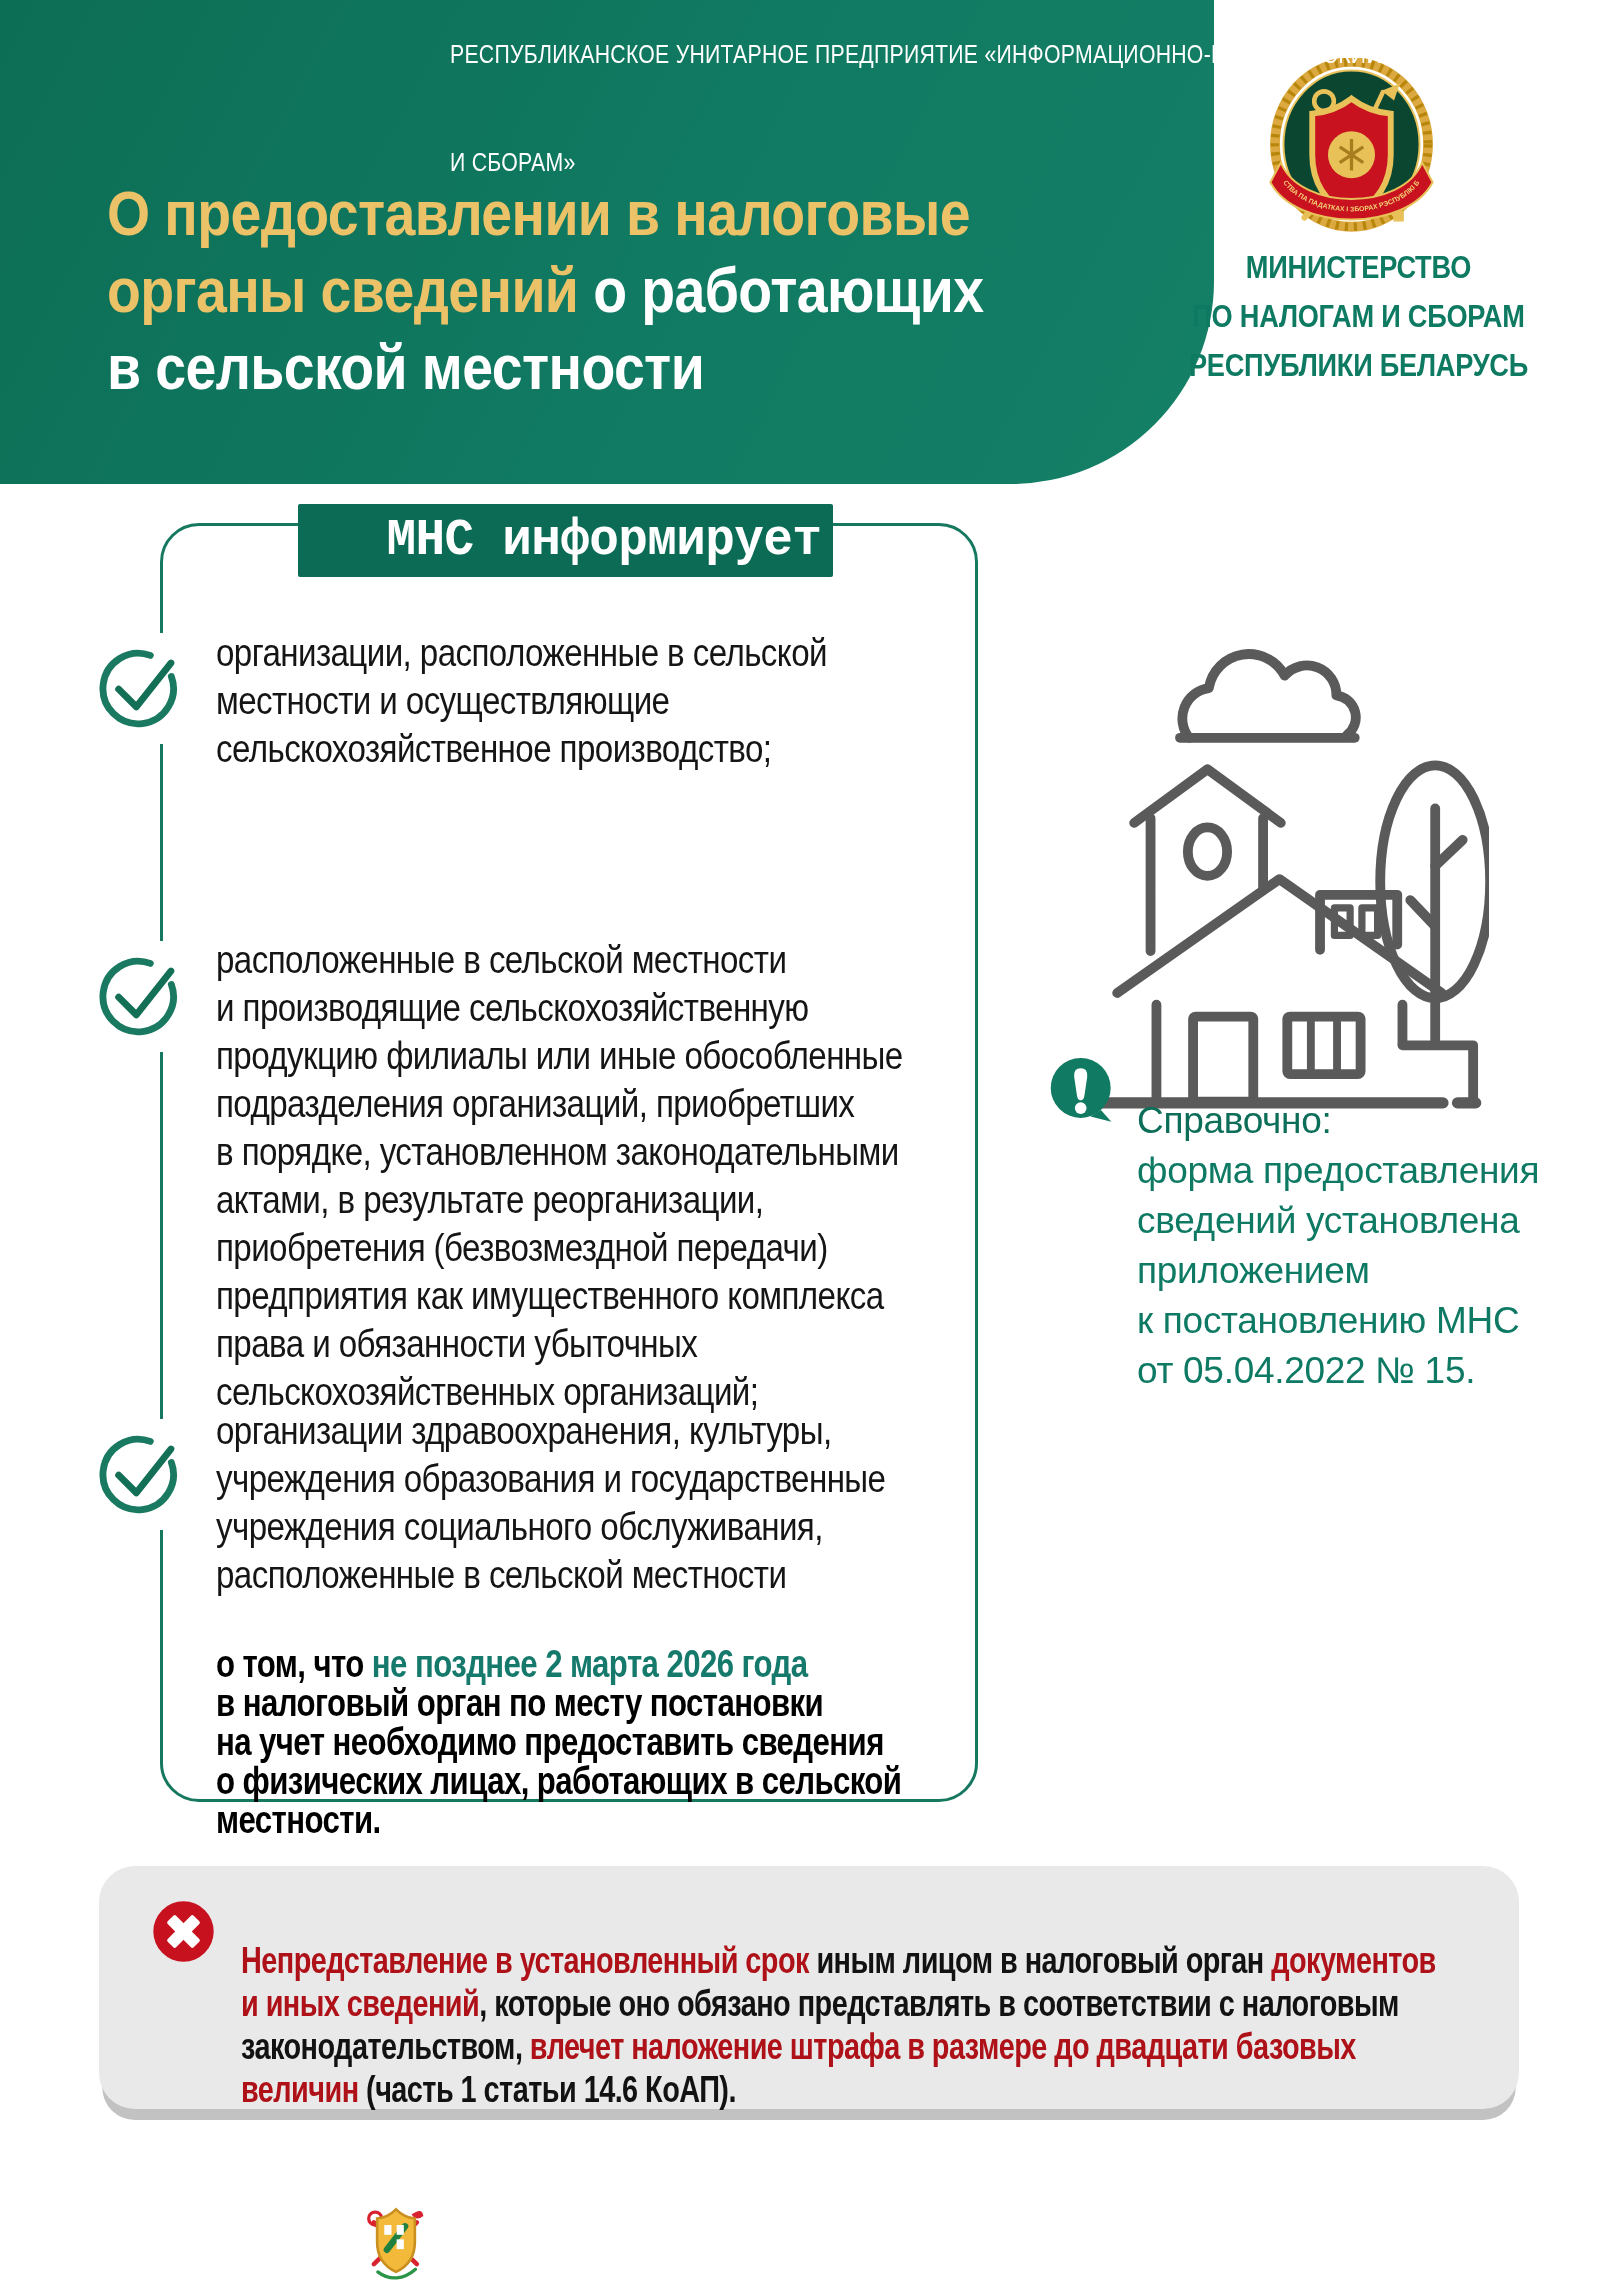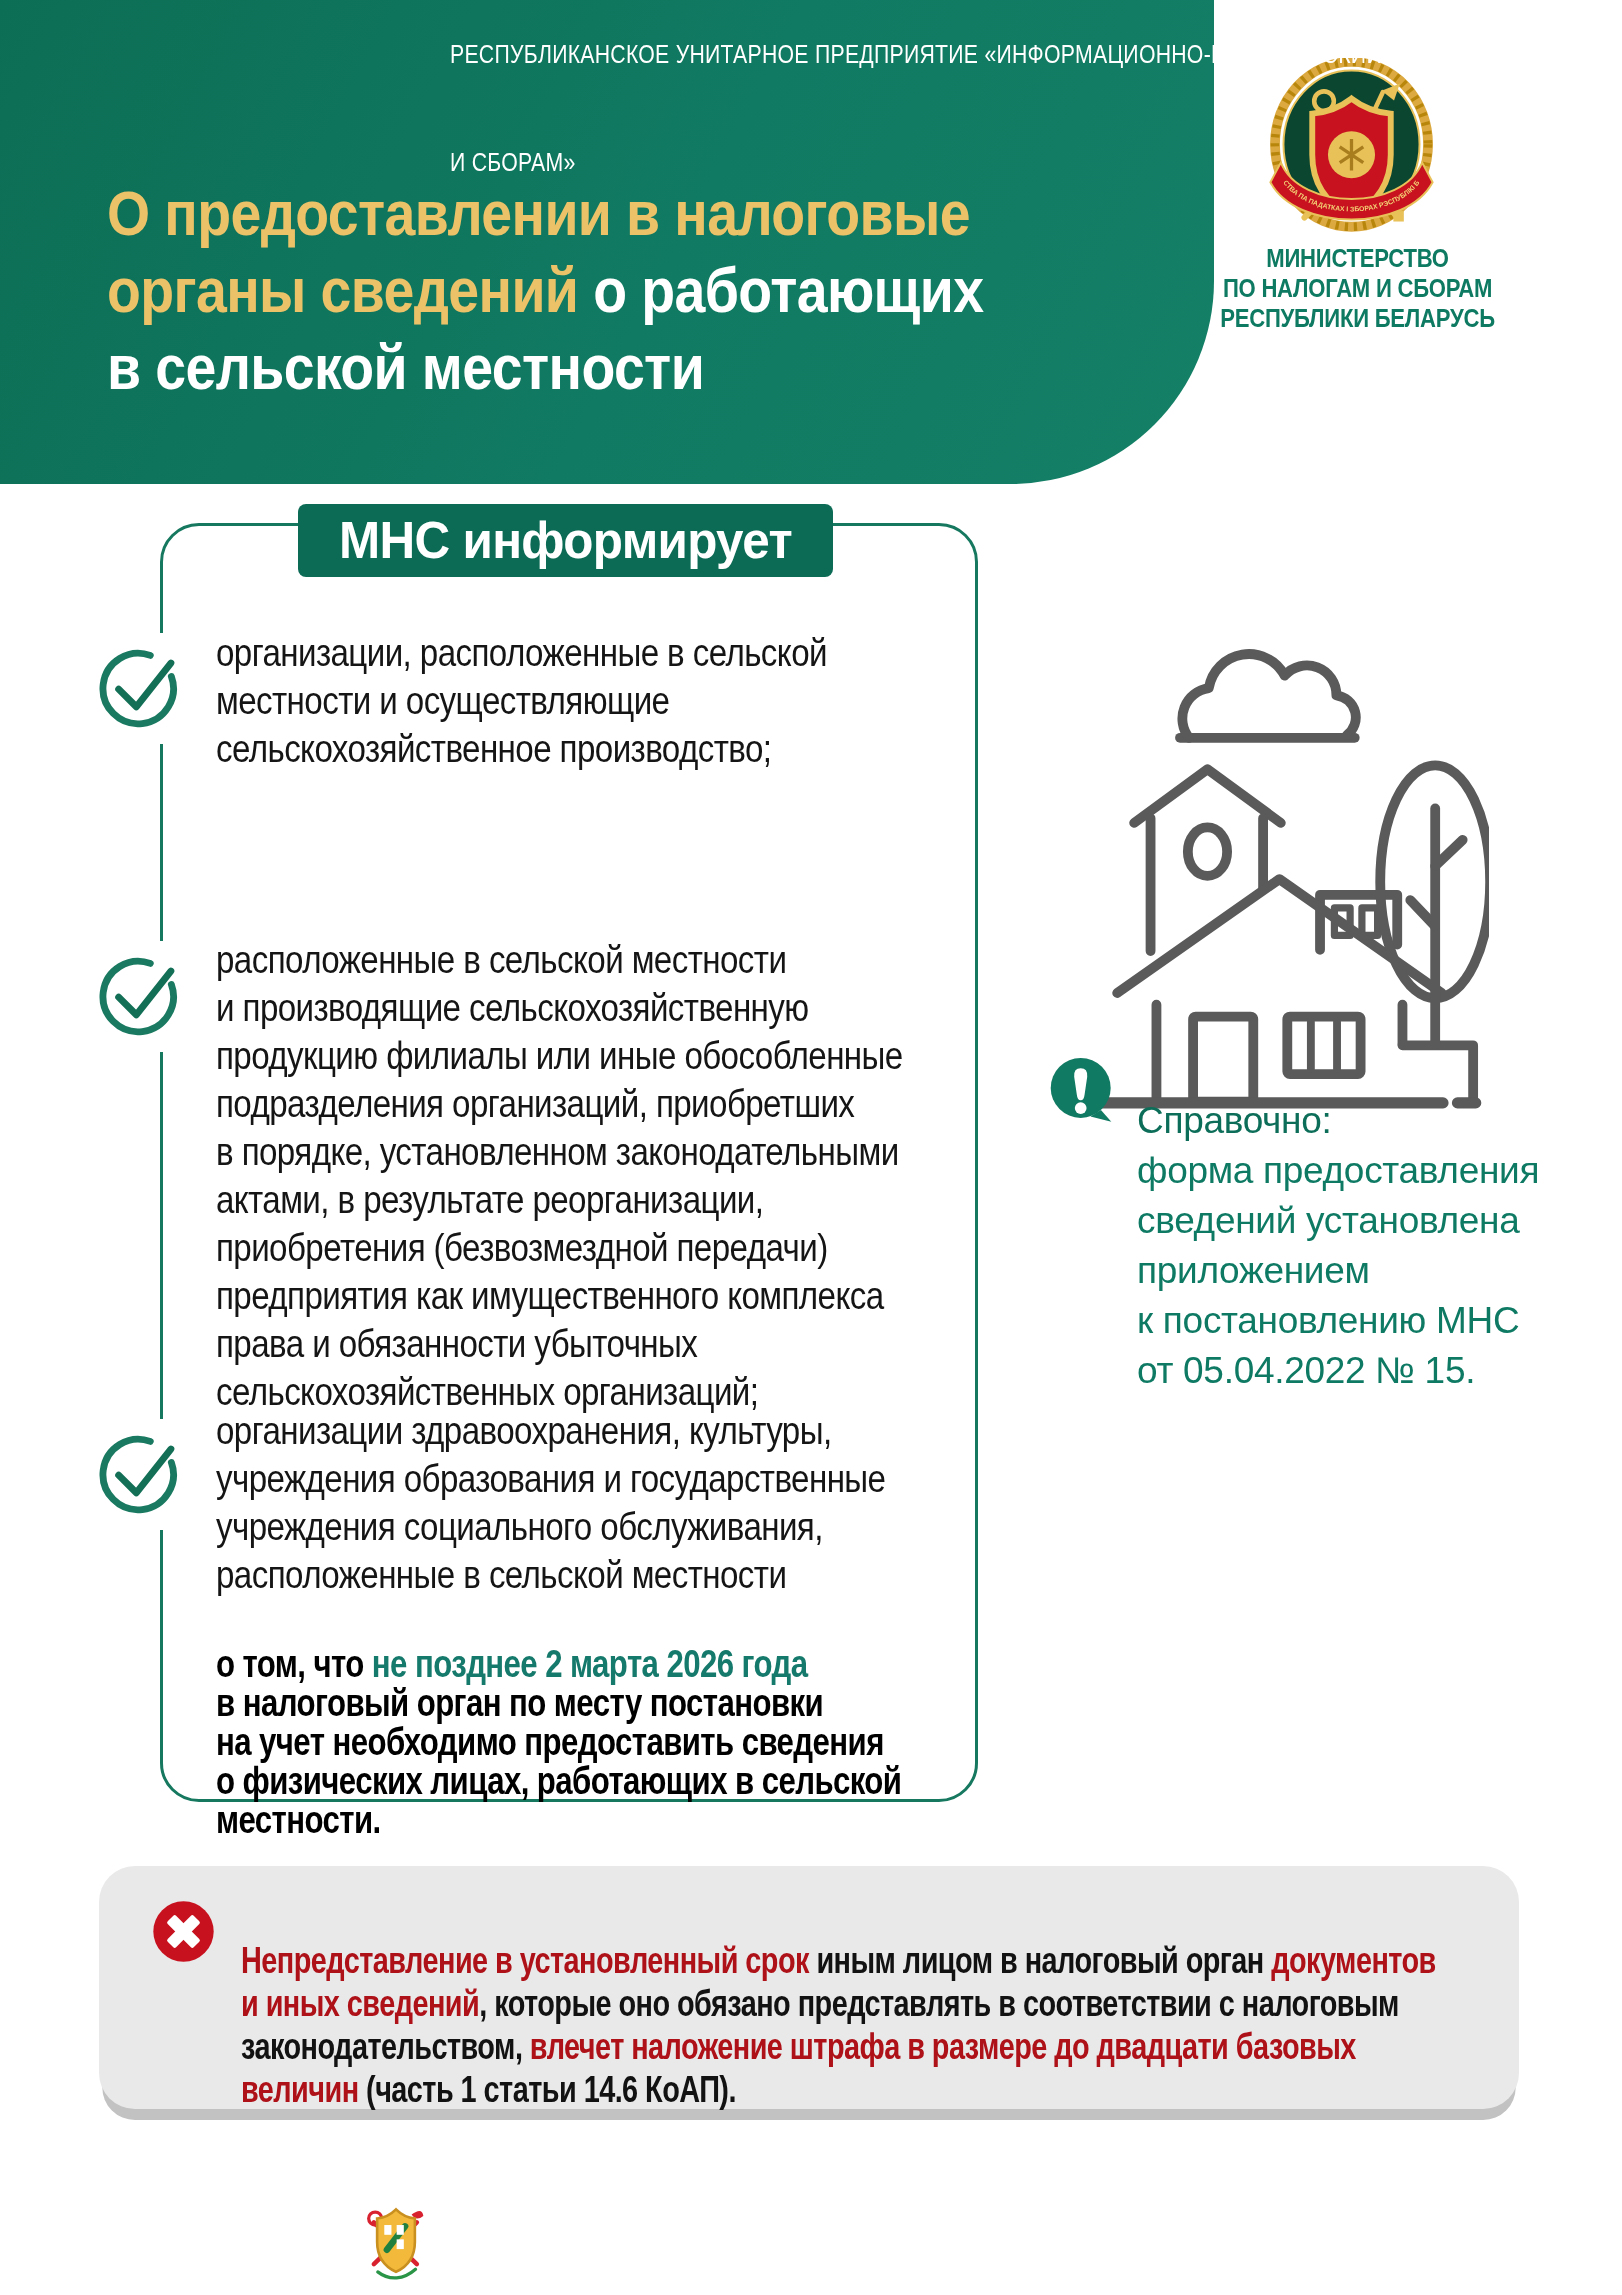--- a/index.html
+++ b/index.html
@@ -19,32 +19,32 @@
     font-size:63px; line-height:77px; font-weight:700; letter-spacing:-0.7px;
     transform:scaleX(0.88); transform-origin:0 0;
   }
   .title .t-yellow { color:#ecc268; }
   .title .t-white  { color:#ffffff; }
 
   
   .emblem { position:absolute; left:1266px; top:58px; width:171px; height:191px; }
   .ministry-name {
     position:absolute; left:1129px; top:243px; width:458px; text-align:center;
-    color:#0e7a62; font-weight:700; font-size:26px; line-height:30px; letter-spacing:-0.3px;
+    color:#0e7a62; font-weight:700; font-size:32px; line-height:49px; letter-spacing:-0.3px;
   }
   .ministry-name .inner { display:inline-block; transform:scaleX(0.85); transform-origin:50% 0; }
 
   
   .info-box {
     position:absolute; left:160px; top:523px; width:818px; height:1279px;
     border:3.3px solid #15785f; border-radius:39px; background:#fff;
   }
   .badge {
     position:absolute; left:298px; top:504px; width:535px; height:73px;
-    background:#0c6b55; border-radius:8px; text-align:center; z-index:3;
+    background:#0c6b55; border-radius:2px; text-align:right; z-index:3;font-family:Liberation Mono, monospace;
   }
   .badge .inner {
     display:inline-block; color:#fff; font-weight:700; font-size:52px; line-height:73px;
     transform:scaleX(0.95); transform-origin:50% 0; letter-spacing:-0.7px;
   }
   .check-item {
     position:absolute; left:216px; width:916px; color:#151515;
     font-size:39px; line-height:48px; letter-spacing:-0.7px;
     transform:scaleX(0.85); transform-origin:0 0;
   }

